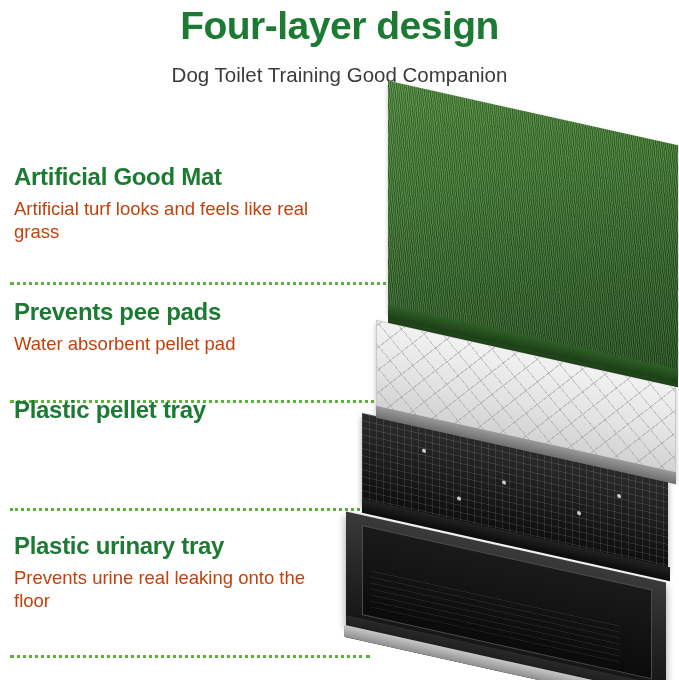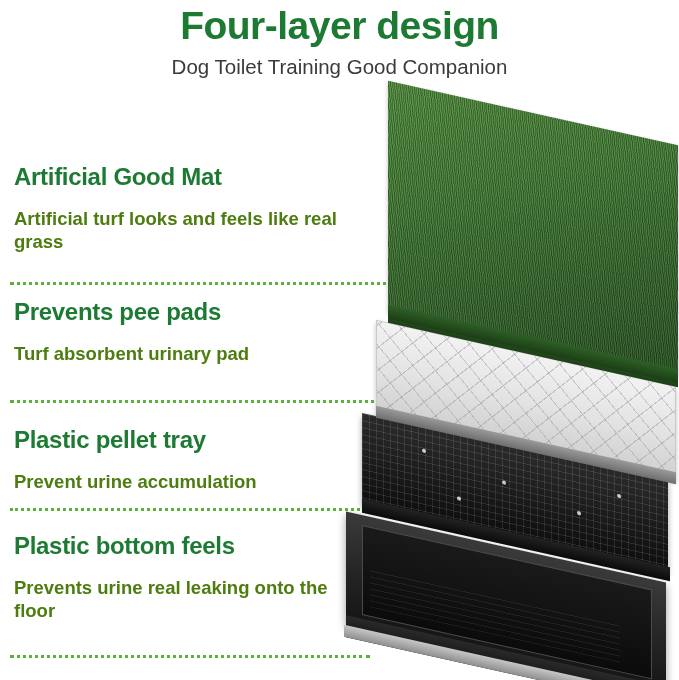--- a/index.html
+++ b/index.html
@@ -12,36 +12,36 @@
   }
   .page{position:relative;width:679px;height:680px;overflow:hidden;}
 
   
   .header{position:absolute;left:0;top:0;width:679px;text-align:center;}
   .title{
     font-size:39px;font-weight:bold;color:#1d7a33;
     letter-spacing:-0.5px;margin-top:6px;line-height:1.05;
   }
   .subtitle{
-    font-size:20.5px;color:#3b3b3b;margin-top:8px;font-weight:400;
+    font-size:20.5px;color:#3b3b3b;margin-top:16px;font-weight:400;
   }
 
   
   .block{position:absolute;left:14px;width:330px;}
   .bhead{
     font-size:24px;font-weight:bold;color:#1d7a33;line-height:1.15;
     letter-spacing:-0.3px;
   }
   .bbody{
-    font-size:18.5px;color:#4d7c0f;line-height:1.28;margin-top:16px;
-    font-weight:700;
+    font-size:18.5px;color:#c2410c;line-height:1.28;margin-top:6px;
+    font-weight:400;
   }
   #blk0{top:163px;}
   #blk1{top:298px;}
-  #blk2{top:426px;}
+  #blk2{top:396px;}
   #blk3{top:532px;}
 
   
   .leader{
     position:absolute;height:0;border-top:3px dotted #5ab23a;
   }
   #ld0{left:10px;top:282px;width:480px;}
   #ld1{left:10px;top:400px;width:480px;}
   #ld2{left:10px;top:508px;width:470px;}
   #ld3{left:10px;top:655px;width:360px;}
@@ -144,30 +144,29 @@
   <div class="leader" id="ld2"></div>
   <div class="leader" id="ld3"></div>
 
   <div class="block" id="blk0">
     <div class="bhead">Artificial Good Mat</div>
     <div class="bbody">Artificial turf looks and feels like real grass</div>
   </div>
 
   <div class="block" id="blk1">
     <div class="bhead">Prevents pee pads</div>
-    <div class="bbody">Turf absorbent urinary pad</div>
+    <div class="bbody">Water absorbent pellet pad</div>
   </div>
 
   <div class="block" id="blk2">
     <div class="bhead">Plastic pellet tray</div>
-    <div class="bbody">Prevent urine accumulation</div>
   </div>
 
   <div class="block" id="blk3">
-    <div class="bhead">Plastic bottom feels</div>
+    <div class="bhead">Plastic urinary tray</div>
     <div class="bbody">Prevents urine real leaking onto the floor</div>
   </div>
 
   <div class="art">
     <div class="bottom">
       <div class="bottom-inner"></div>
     </div>
     <div class="bottom-rim"></div>
     <div class="bottom-base"></div>
     <div class="lines"></div>

